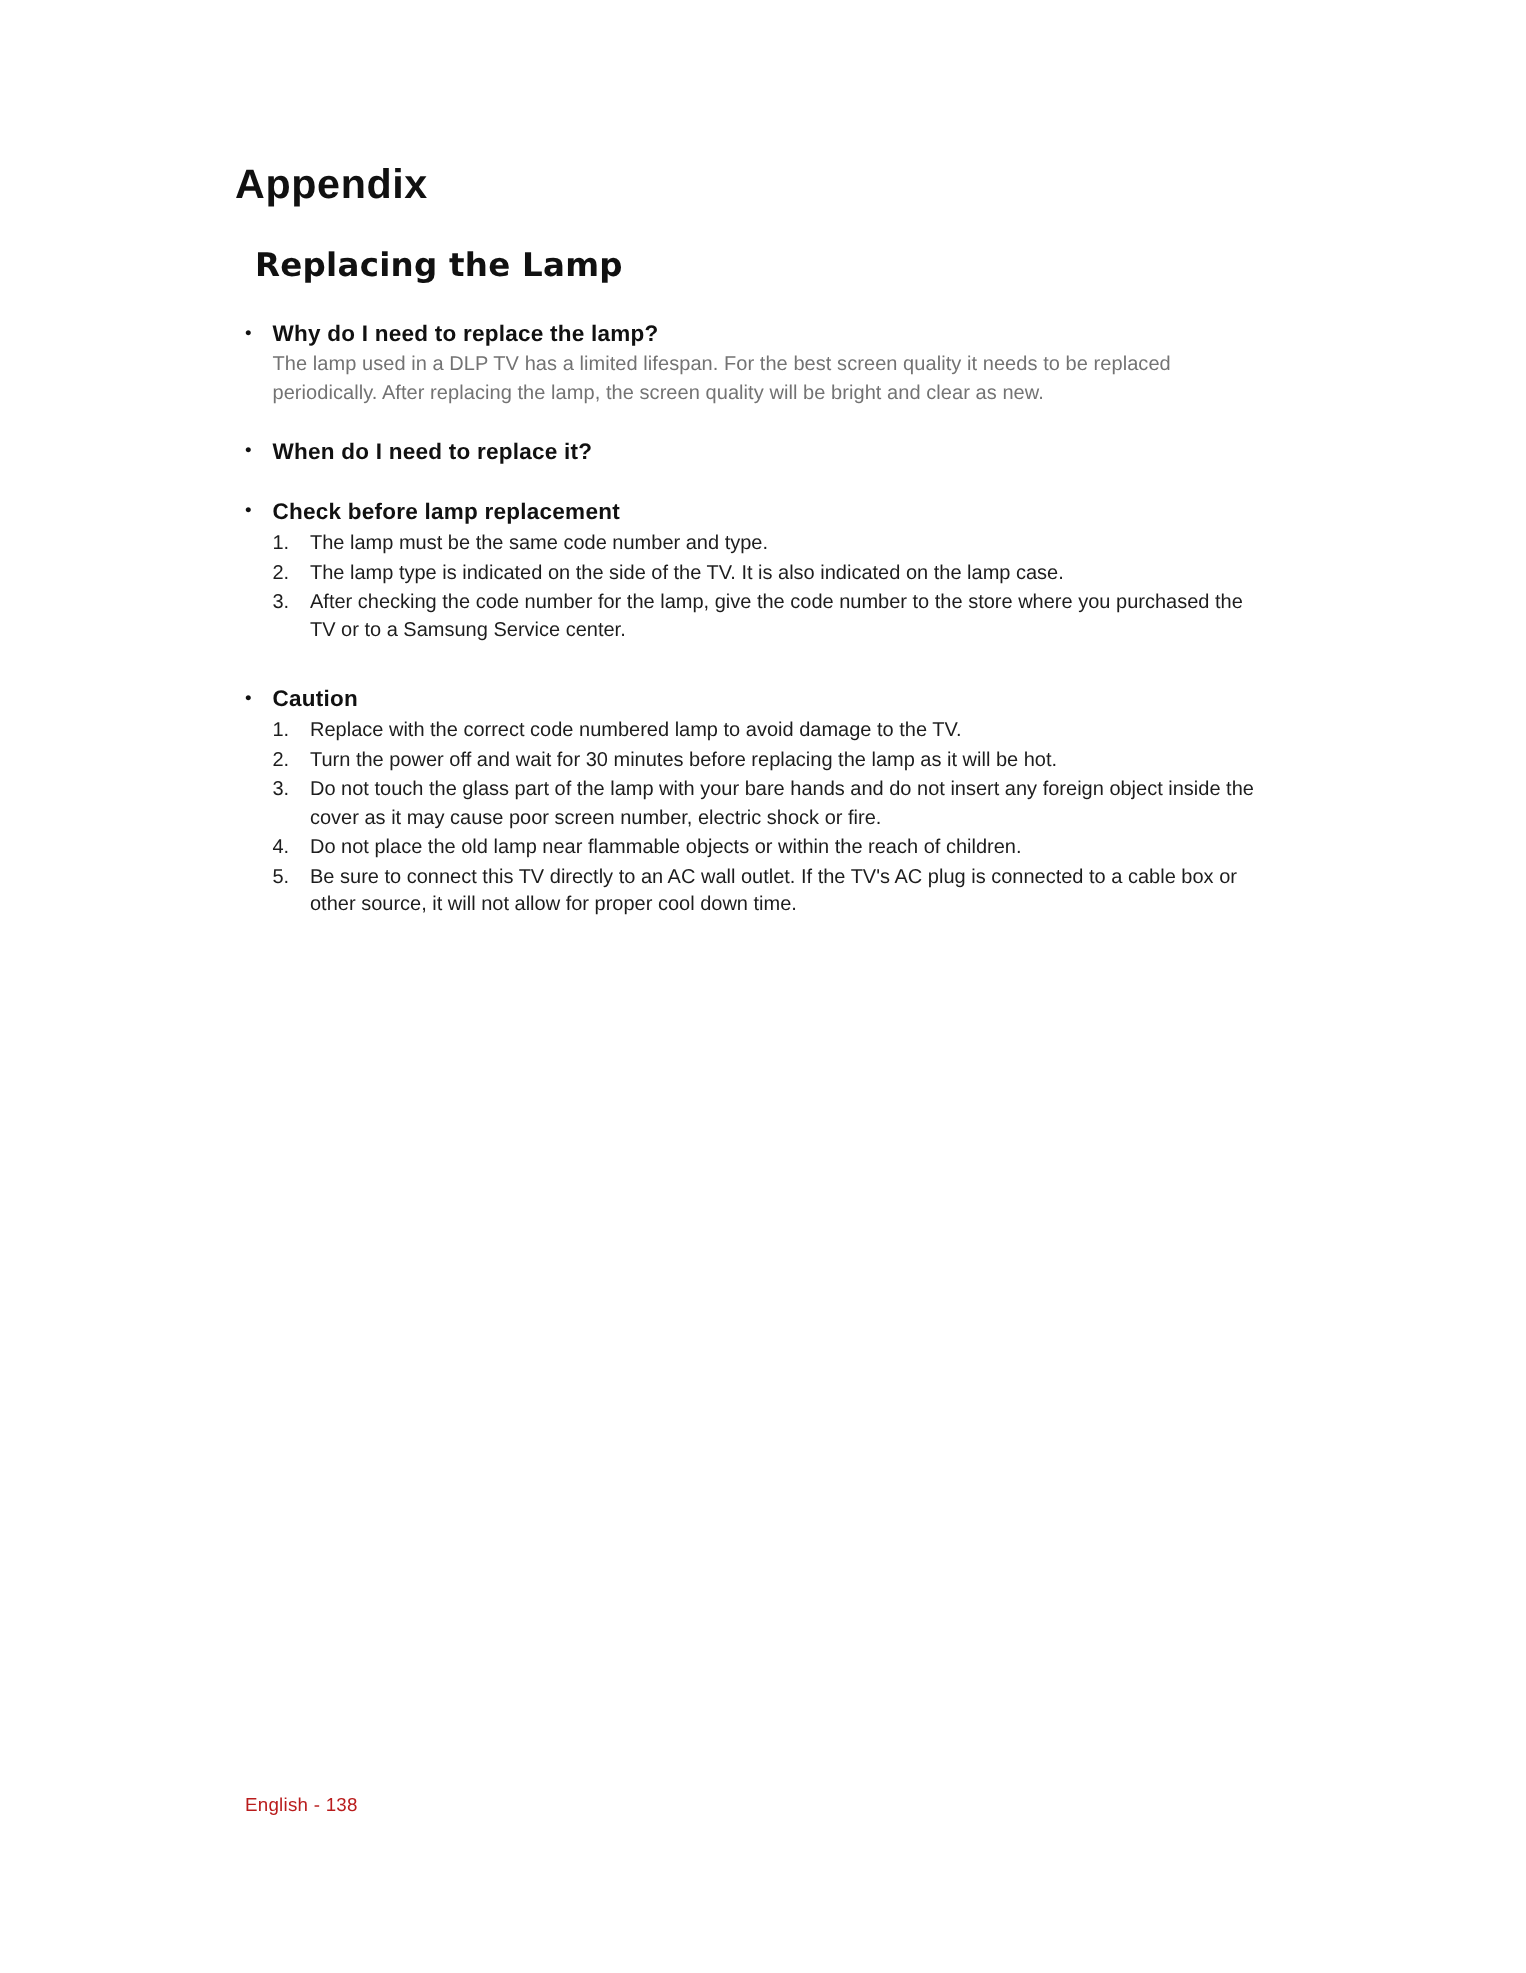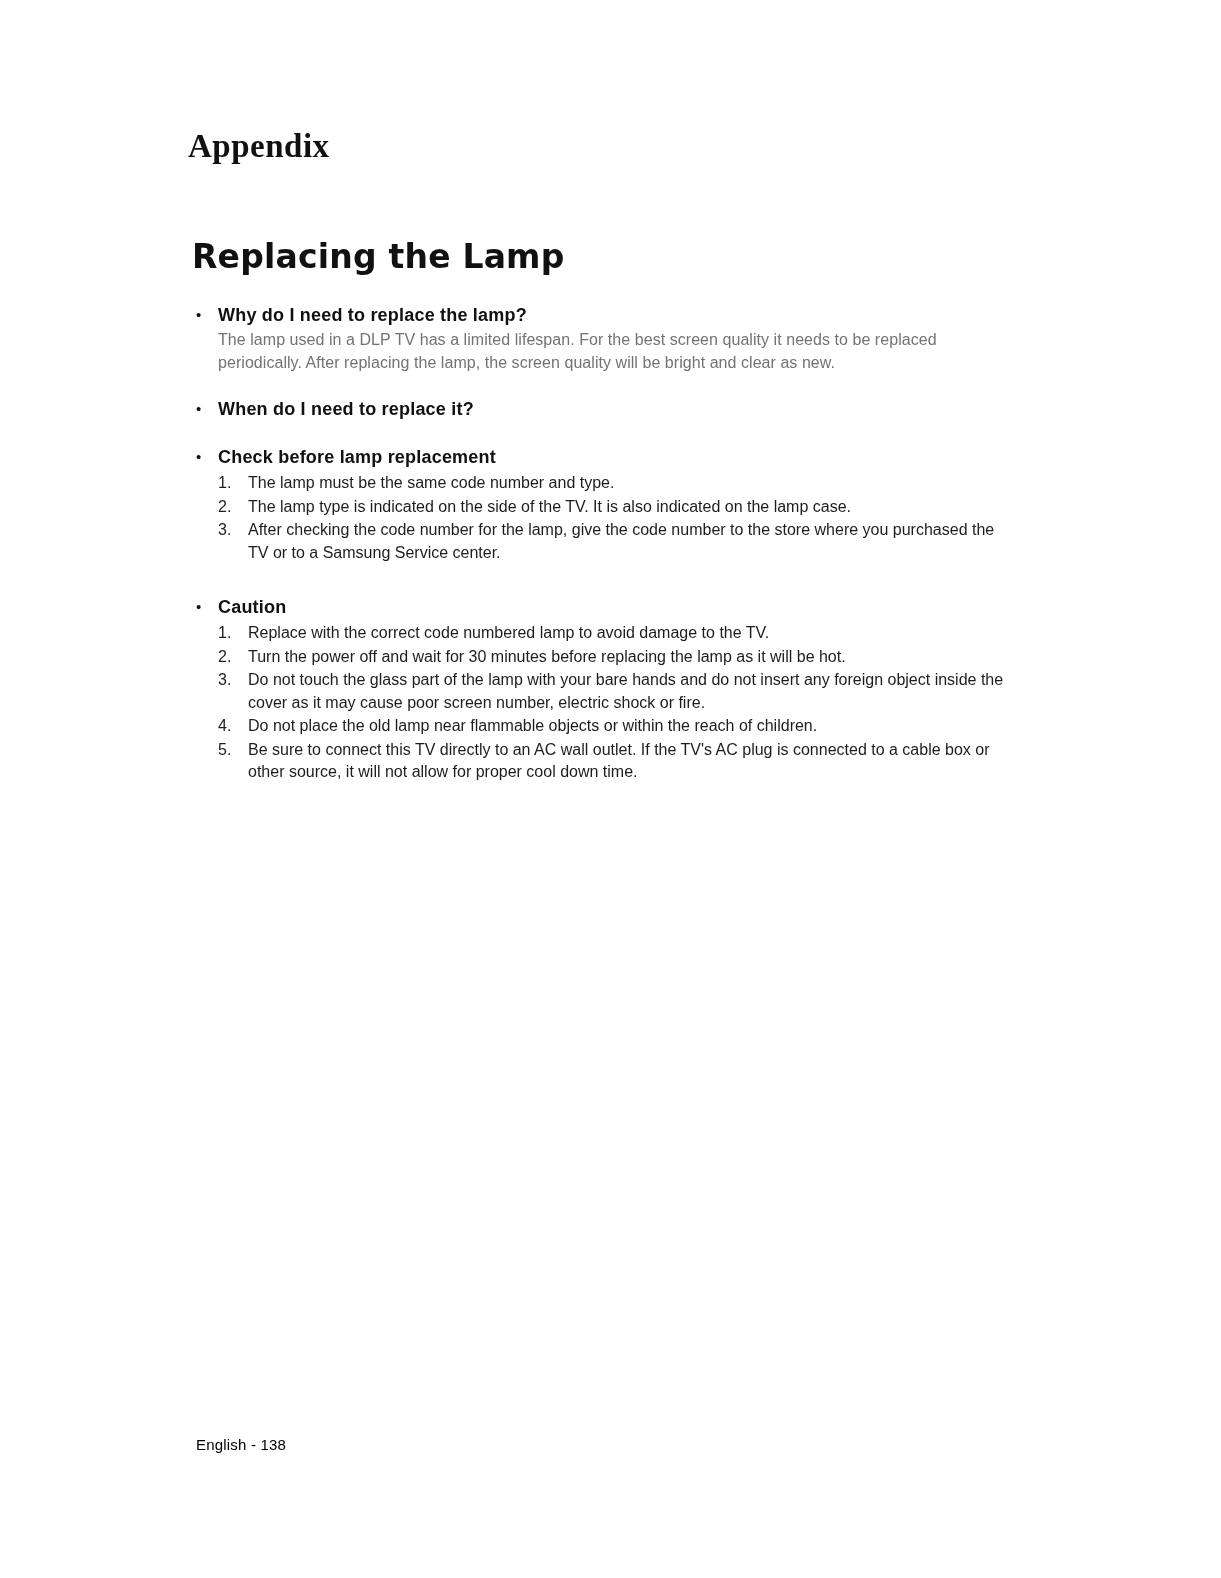--- a/index.html
+++ b/index.html
@@ -28,29 +28,29 @@
     left: 188px;
     top: 128px;
     width: 830px;
   }
 
   .appendix-title {
     font-size: 33px;
     font-weight: bold;
     letter-spacing: 0.5px;
     color: #111;
-    margin: 0 0 72px 0;
-    font-family: Liberation Serif, serif;
+    margin: 0 0 32px 0;
+    font-family: Liberation Sans, sans-serif;
   }
 
   .section-title {
-    font-size: 33px;
+    font-size: 26px;
     font-weight: bold;
     color: #111;
-    margin: 0 0 26px 4px;
+    margin: 0 0 26px 16px;
     font-family: "DejaVu Sans", sans-serif;
     letter-spacing: 0.2px;
   }
 
   .block {
     margin-bottom: 22px;
   }
 
   .bullet-row {
     display: flex;
@@ -102,21 +102,21 @@
   ol.numbered li .txt {
     flex: 1 1 auto;
     max-width: 760px;
   }
 
   .footer {
     position: absolute;
     left: 196px;
     top: 1436px;
     font-size: 15px;
-    color: #000000;
+    color: #b91c1c;
     letter-spacing: 0.2px;
   }
 </style>
 </head>
 <body>
 
 <div class="page">
   <div class="content">
 
     <h1 class="appendix-title">Appendix</h1>

